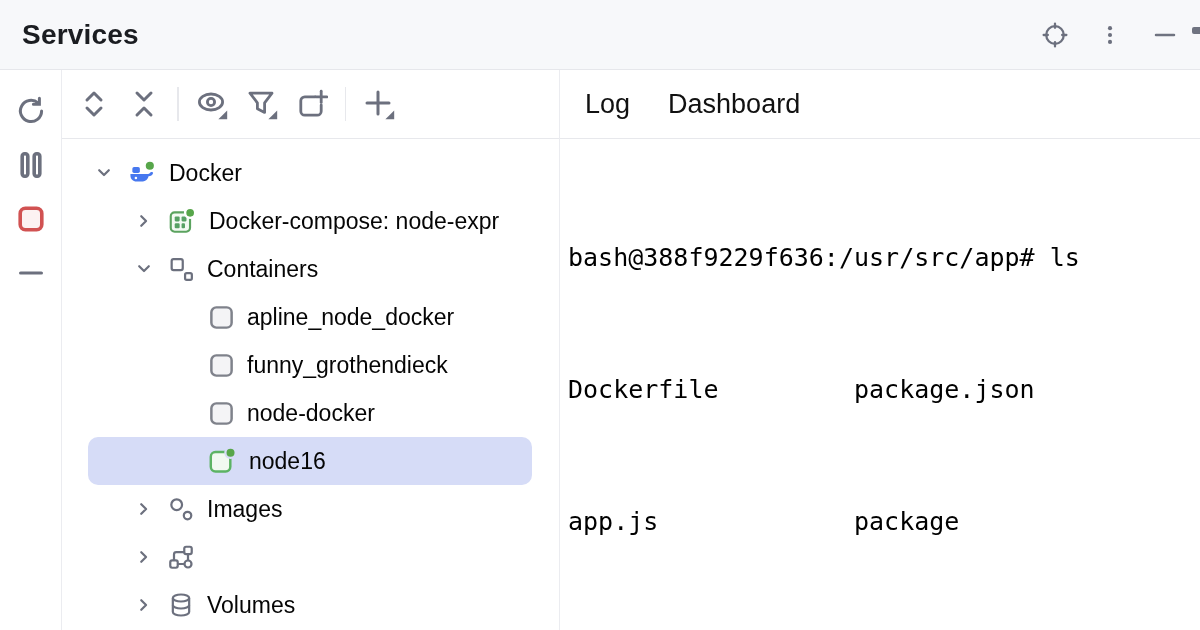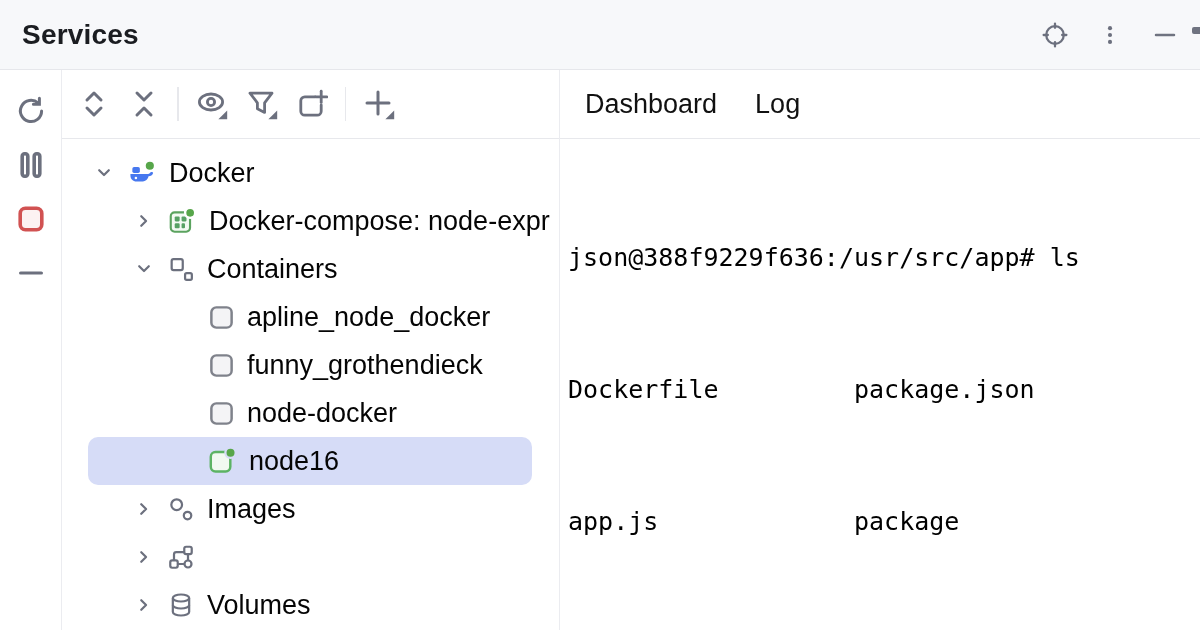--- a/index.html
+++ b/index.html
@@ -25,21 +25,21 @@
     display:flex; flex-direction:column; align-items:center; padding-top:24px; gap:20px;
   }
   .tbtn { width:34px; height:34px; display:grid; place-items:center; border-radius:6px; }
   
   .tree-panel { width:498px; flex:none; border-right:1.5px solid #ebecf0; display:flex; flex-direction:column; }
   .tree-toolbar {
     height:69px; flex:none; border-bottom:1.5px solid #e7e8ec;
     display:flex; align-items:center; padding-left:15px; gap:16px;
   }
   .vsep { width:1.5px; height:34px; background:#e7e8ec; flex:none; }
-  .tree { flex:1; padding-top:10px; overflow:hidden; font-size:27px; }
+  .tree { flex:1; padding-top:10px; overflow:hidden; font-size:23px; }
   .row { height:48px; display:flex; align-items:center; white-space:nowrap; }
   .row .chev { width:22px; flex:none; margin-right:12px; display:grid; place-items:center; color:#6c707e; }
   .row .nodeicon { flex:none; margin-right:12px; display:grid; place-items:center; }
   .lvl0 { padding-left:31px; }
   .lvl1 { padding-left:71px; }
   .lvl2 { padding-left:146px; }
   .row.selected {
     background:#d6dcf7; border-radius:10px;
     margin-left:26px; margin-right:27px; padding-left:120px;text-align:right;
   }
@@ -304,29 +304,29 @@
           </span>
           <span class="lbl">Volumes</span>
         </div>
 
       </div>
     </div>
 
     <div class="right-panel">
       <div class="tabs">
         <div class="tab">
+          <span>Log</span>
+        </div>
+        <div class="tab">
           <span>Dashboard</span>
         </div>
-        <div class="tab">
-          <span>Log</span>
-        </div>
       </div>
 
       <div class="terminal">
-        <div class="tline">json@388f9229f636:/usr/src/app# ls</div>
+        <div class="tline">bash@388f9229f636:/usr/src/app# ls</div>
         <div class="tline">Dockerfile         package.json</div>
         <div class="tline">app.js             package</div>
         
         
         
         
       </div>
     </div>
 
   </div>

